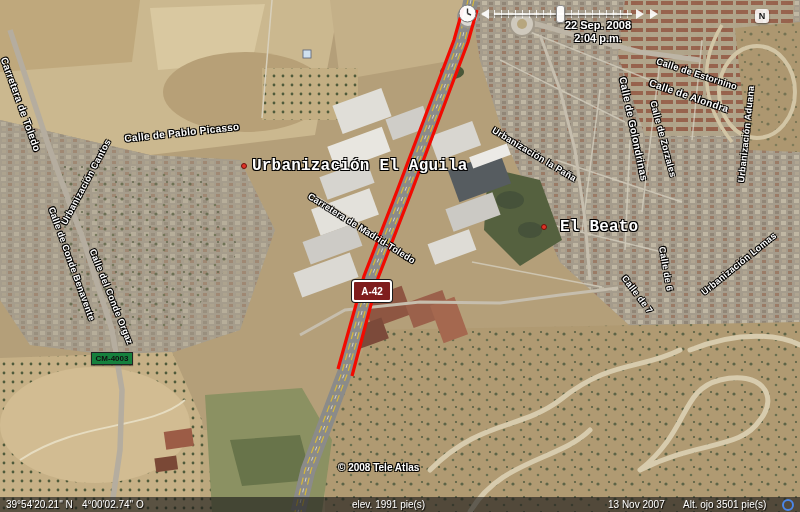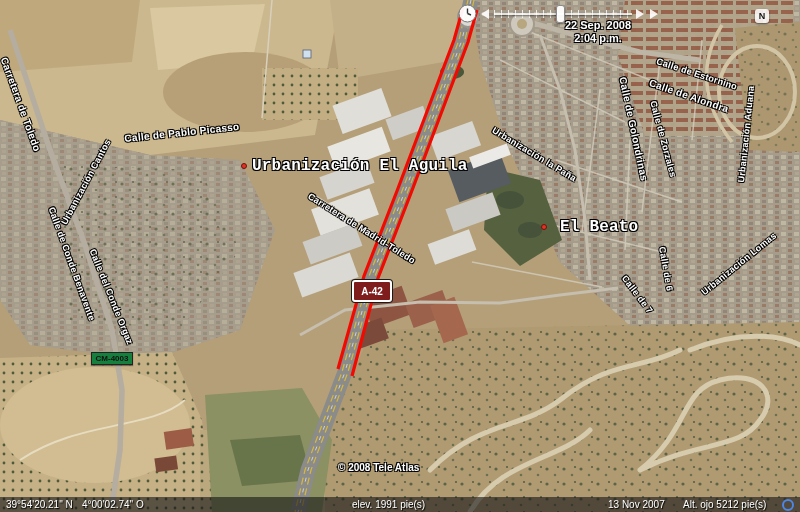--- a/index.html
+++ b/index.html
@@ -275,17 +275,17 @@
 
   <div id="compass">N</div>
 
   <div id="copyright">© 2008 Tele Atlas</div>
 
   <div id="status-bar">
     <span class="status-item" style="left:6px;">39°54'20.21" N</span>
     <span class="status-item" style="left:82px;">4°00'02.74" O</span>
     <span class="status-item" style="left:352px;">elev.  1991 pie(s)</span>
     <span class="status-item" style="left:560px;margin-left:48px;">13 Nov 2007</span>
-    <span class="status-item" style="left:683px;">Alt. ojo   5212 pie(s)</span>
+    <span class="status-item" style="left:683px;">Alt. ojo   3501 pie(s)</span>
     <span id="streaming-ring"></span>
   </div>
 
 </div>
 
 </body></html>

